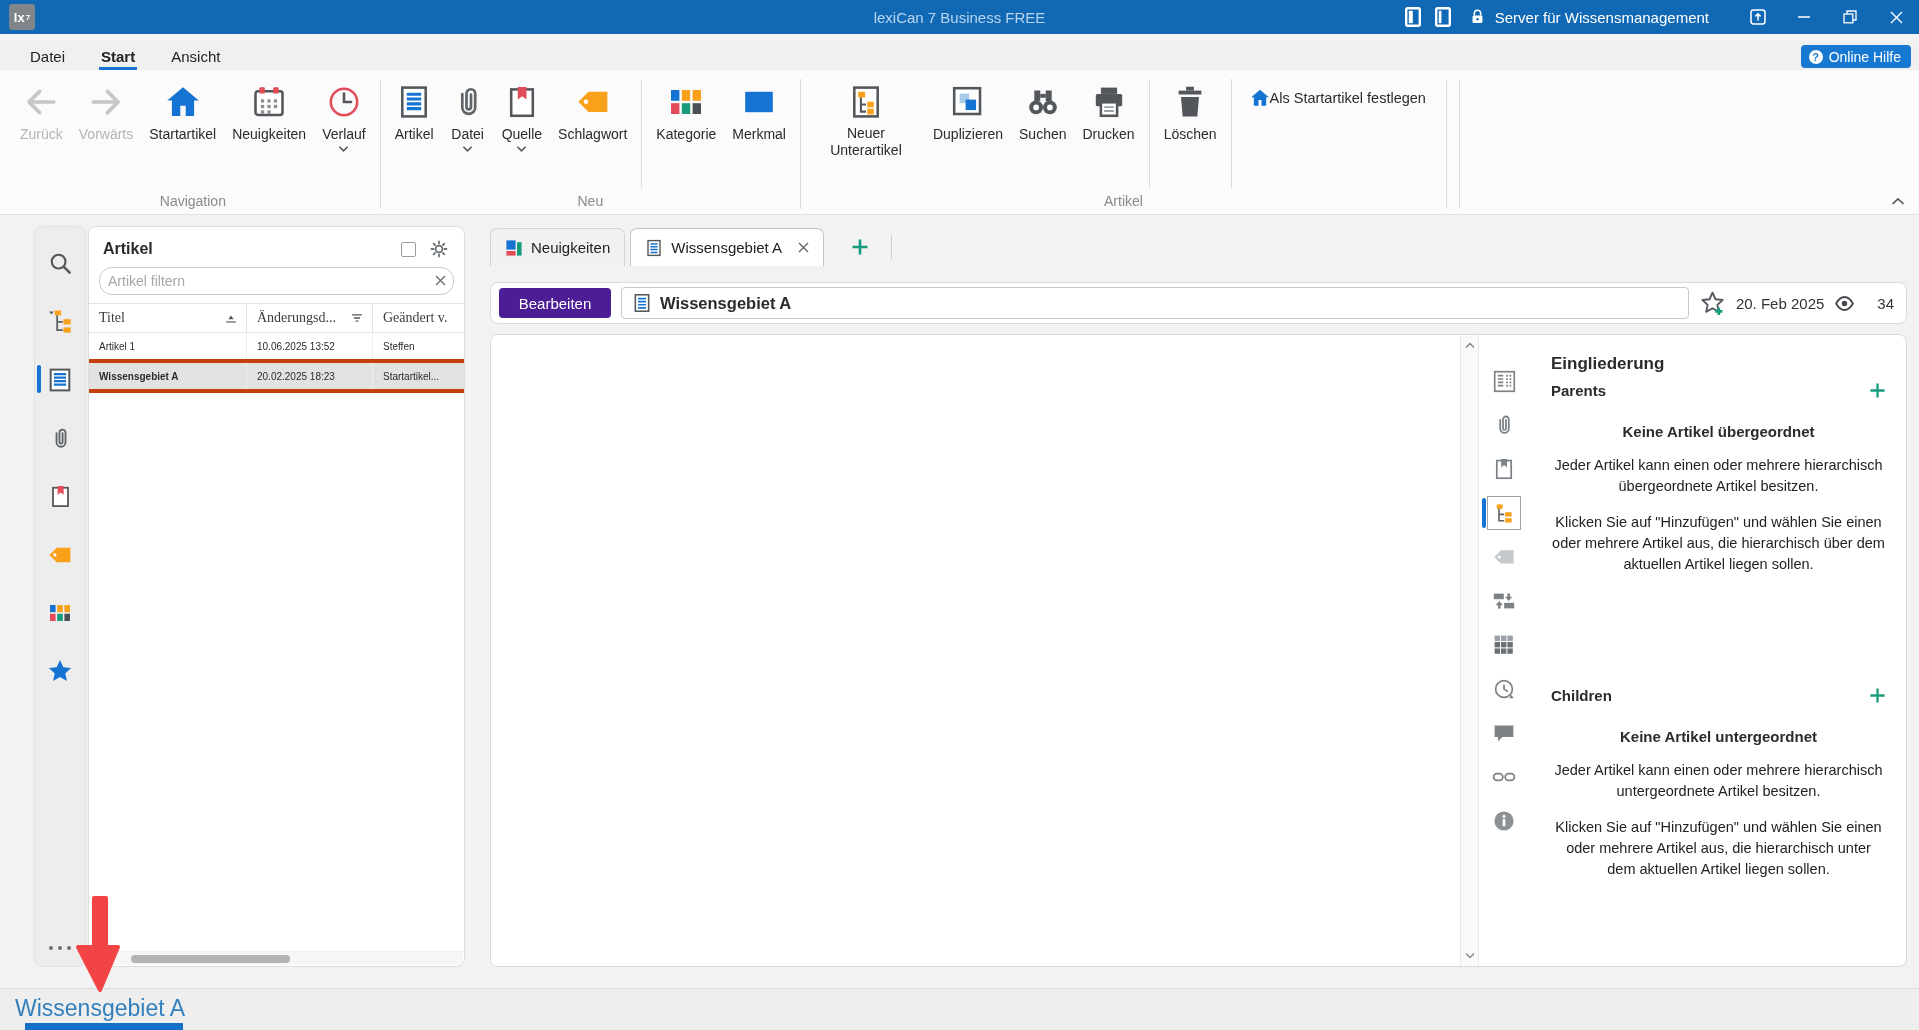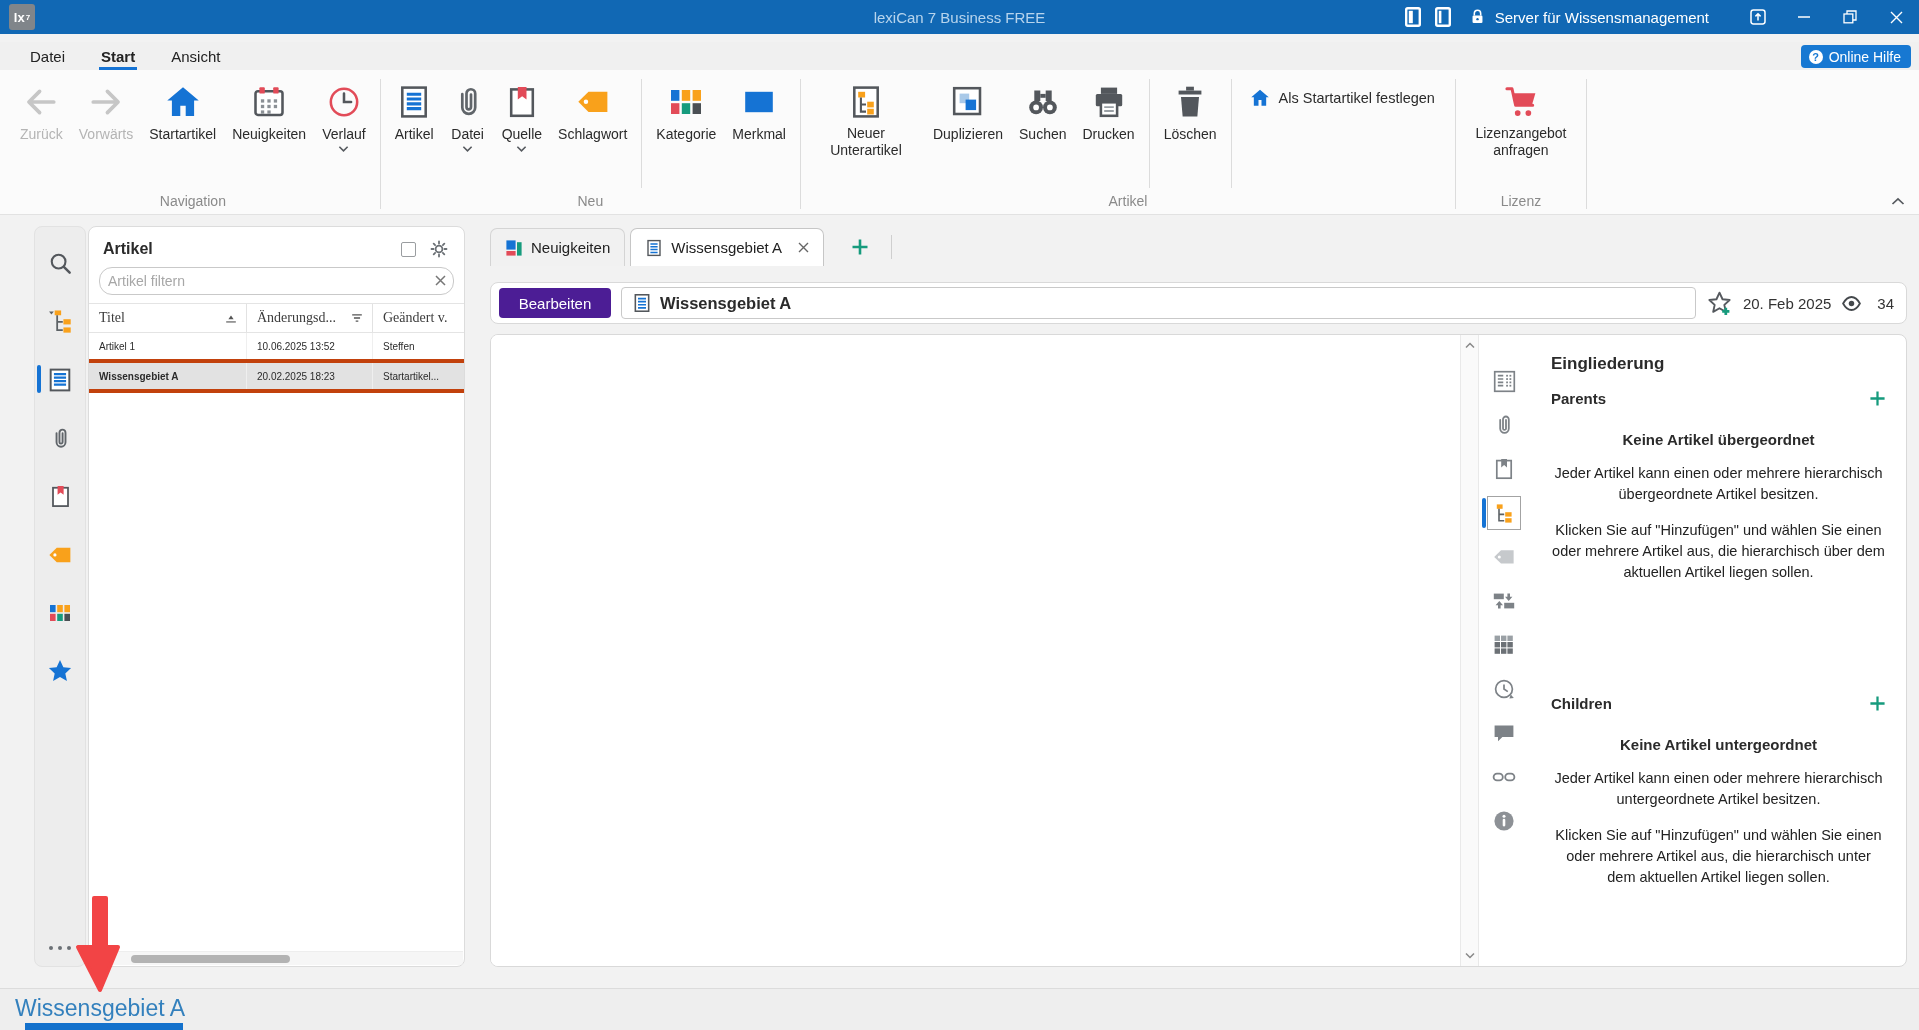--- a/index.html
+++ b/index.html
@@ -31,21 +31,21 @@
   .rgroup { display:flex; flex-direction:column; }
   .rbtns { display:flex; align-items:flex-start; flex:1; }
   .rglabel { text-align:center; font-size:14px; color:#8a8a8a; padding:2px 0 3px; }
   .rsep { width:1px; background:#dcdcdc; margin:3px 6px; align-self:stretch; }
   .rbtn { display:flex; flex-direction:column; align-items:center; padding:3px 8px; border-radius:3px; }
   .ricon { height:46px; display:flex; align-items:center; justify-content:center; }
   .rlabel { font-size:14px; color:#2b2b2b; white-space:nowrap; line-height:18px; }
   .rlabel.two { white-space:normal; width:102px; text-align:center; line-height:17px; }
   .rbtn.disabled .rlabel { color:#b4b4b4; }
   .rchev { margin-top:2px; height:10px; }
-  .rbtn-inline { display:flex; align-items:center; gap:9px; padding:12px 14px 0 12px; align-self:flex-start; }
+  .rbtn-inline { display:flex; align-items:center; padding:12px 14px 0 12px; align-self:flex-start; }
   .rbtn-inline .rlabel { font-size:14.5px; }
   .ribbon-collapse { position:absolute; right:14px; bottom:8px; }
 
   
   .workspace { position:absolute; top:215px; left:0; right:0; bottom:42px; background:#f2f2f2; display:flex; padding:11px 12px 21px 34px; }
 
   
   .sidebar { width:52px; background:#ededed; border:1px solid #e2e2e2; border-radius:8px; display:flex; flex-direction:column; align-items:center; padding-top:24px; gap:33px; position:relative; }
   .sb-item { position:relative; width:100%; display:flex; justify-content:center; }
   .sb-item.active::before { content:""; position:absolute; left:2px; top:-2px; height:28px; width:4px; background:#1573d4; border-radius:2px; }
@@ -83,33 +83,33 @@
   .tab { height:38px; display:flex; align-items:center; gap:8px; padding:0 14px; border:1px solid #d4d4d4; border-bottom:none; border-radius:7px 7px 0 0; background:#f1f1f1; font-size:15px; color:#222; margin-right:5px; }
   .tab.active { background:#fff; border-color:#c6c6c6; }
   .tabclose { margin-left:8px; }
   .tab-add { margin-left:16px; height:38px; display:flex; align-items:center; padding:0 6px; }
   .tabsep { width:1px; height:24px; background:#cfcfcf; margin-left:16px; margin-bottom:7px; }
   .toolbar { margin-top:16px; height:42px; background:#fff; border:1px solid #d9d9d9; border-radius:8px; display:flex; align-items:center; padding:0 12px 0 8px; gap:10px; }
   .edit-btn { height:30px; min-width:112px; background:#4c1d95; border:none; border-radius:4px; color:#fff; font-size:15px; font-family:inherit; }
   .titlebox { flex:1; height:32px; border:1px solid #c9c9c9; border-radius:4px; display:flex; align-items:center; gap:8px; padding:0 10px; min-width:0; }
   .titlebox .t { font-size:16.5px; font-weight:bold; white-space:nowrap; }
   .tb-date { font-size:15px; color:#333; white-space:nowrap; }
-  .tb-views { font-size:15px; color:#333; display:flex; align-items:center; gap:15px;text-align:right; }
+  .tb-views { font-size:15px; color:#333; display:flex; align-items:center; gap:22px;text-align:right; }
 
   .content { margin-top:10px; flex:1; background:#fff; border:1px solid #d9d9d9; border-radius:8px; display:flex; overflow:hidden; }
   .content-empty { flex:1; background:#fff; }
   .vscroll { width:19px; border-left:1px solid #e9e9e9; border-right:1px solid #e9e9e9; background:#fafafa; display:flex; flex-direction:column; justify-content:space-between; align-items:center; padding:7px 0; }
   .right-strip { width:50px; display:flex; flex-direction:column; align-items:center; padding-top:24px; }
   .rs-item { position:relative; height:44px; width:100%; display:flex; align-items:center; justify-content:center; color:#7d8287; }
   .rs-item.active { color:#5c6165; }
   .rs-item.active .rs-box { border:1px solid #a3a3a3; background:#fff; width:34px; height:34px; display:flex; align-items:center; justify-content:center; }
   .rs-item.active::before { content:""; position:absolute; left:3px; top:7px; height:30px; width:4px; background:#1573d4; border-radius:2px; }
   .rs-item.dim { color:#c6c9cc; }
   .right-content { width:377px; padding:19px 20px 0 22px; }
-  .rc-heading { font-size:17px; font-weight:bold; margin-bottom:16px; }
+  .rc-heading { font-size:17px; font-weight:bold; margin-bottom:8px; }
   .rc-sec-head { display:flex; align-items:center; justify-content:space-between; }
   .rc-sec-label { font-size:15px; font-weight:bold; }
   .rc-empty { text-align:center; font-size:15px; font-weight:bold; margin-top:24px; }
   .rc-p { text-align:center; font-size:14.5px; color:#222; line-height:1.45; margin-top:15px; }
   .rc-children { margin-top:112px; }
 
   
   .statusbar { position:absolute; left:0; right:0; bottom:0; height:42px; background:#eeeeee; border-top:1px solid #dcdcdc; }
   .sb-link { position:absolute; left:15px; top:6px; font-size:23px; color:#3380bd; }
   .sb-bar { position:absolute; left:25px; bottom:0; width:158px; height:7px; background:#1371cc; }
@@ -402,36 +402,20 @@
             </svg>
           </span>
         <span class="rlabel">Als Startartikel festlegen</span>
       </div>
     </div>
     <div class="rglabel">Artikel</div>
   </div>
 
   <div class="rsep"></div>
 
-  <div class="rgroup">
-    <div class="rbtns">
-      <div class="rbtn">
-        <span class="ricon">
-            <svg width="36" height="36" viewBox="0 0 24 24">
-              <path d="M2.6 3.2h3.4l2.4 11h11.4" fill="none" stroke="#e24b58" stroke-width="2" stroke-linejoin="round" stroke-linecap="round"></path>
-              <path d="M6.8 6.2h14.8l-2.2 7.4H8.4z" fill="#e24b58"></path>
-              <circle cx="9.8" cy="19.4" r="1.9" fill="#e24b58"></circle>
-              <circle cx="16.9" cy="19.4" r="1.9" fill="#e24b58"></circle>
-            </svg>
-          </span>
-        <span class="rlabel two">Lizenzangebot anfragen</span>
-      </div>
-    </div>
-    <div class="rglabel">Lizenz</div>
-  </div>
 
   <div class="rsep"></div>
 
   <span class="ribbon-collapse">
       <svg width="14" height="9" viewBox="0 0 14 9">
         <path d="M1.5 7 7 1.8 12.5 7" stroke="#55595e" stroke-width="1.7" fill="none"></path>
       </svg>
     </span>
 </div>
 

